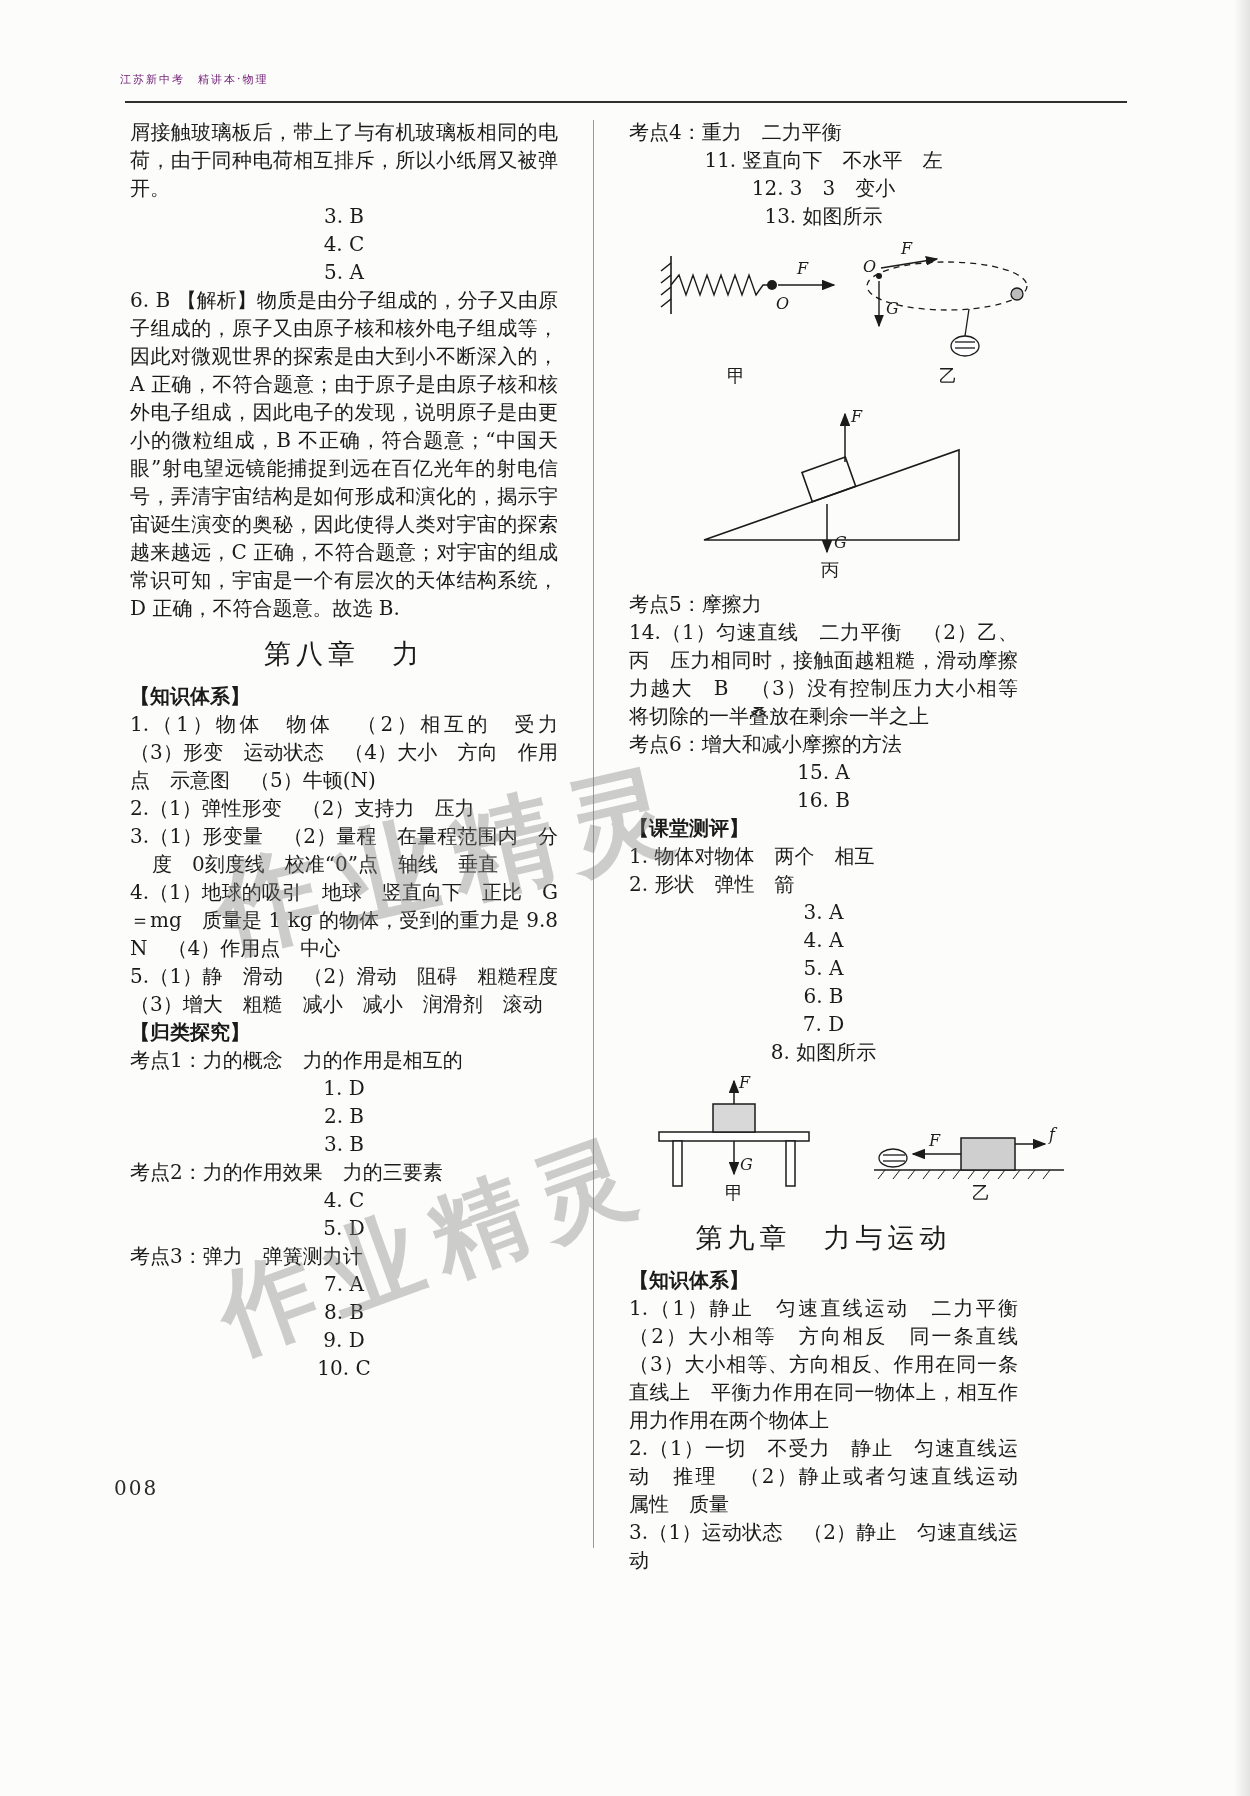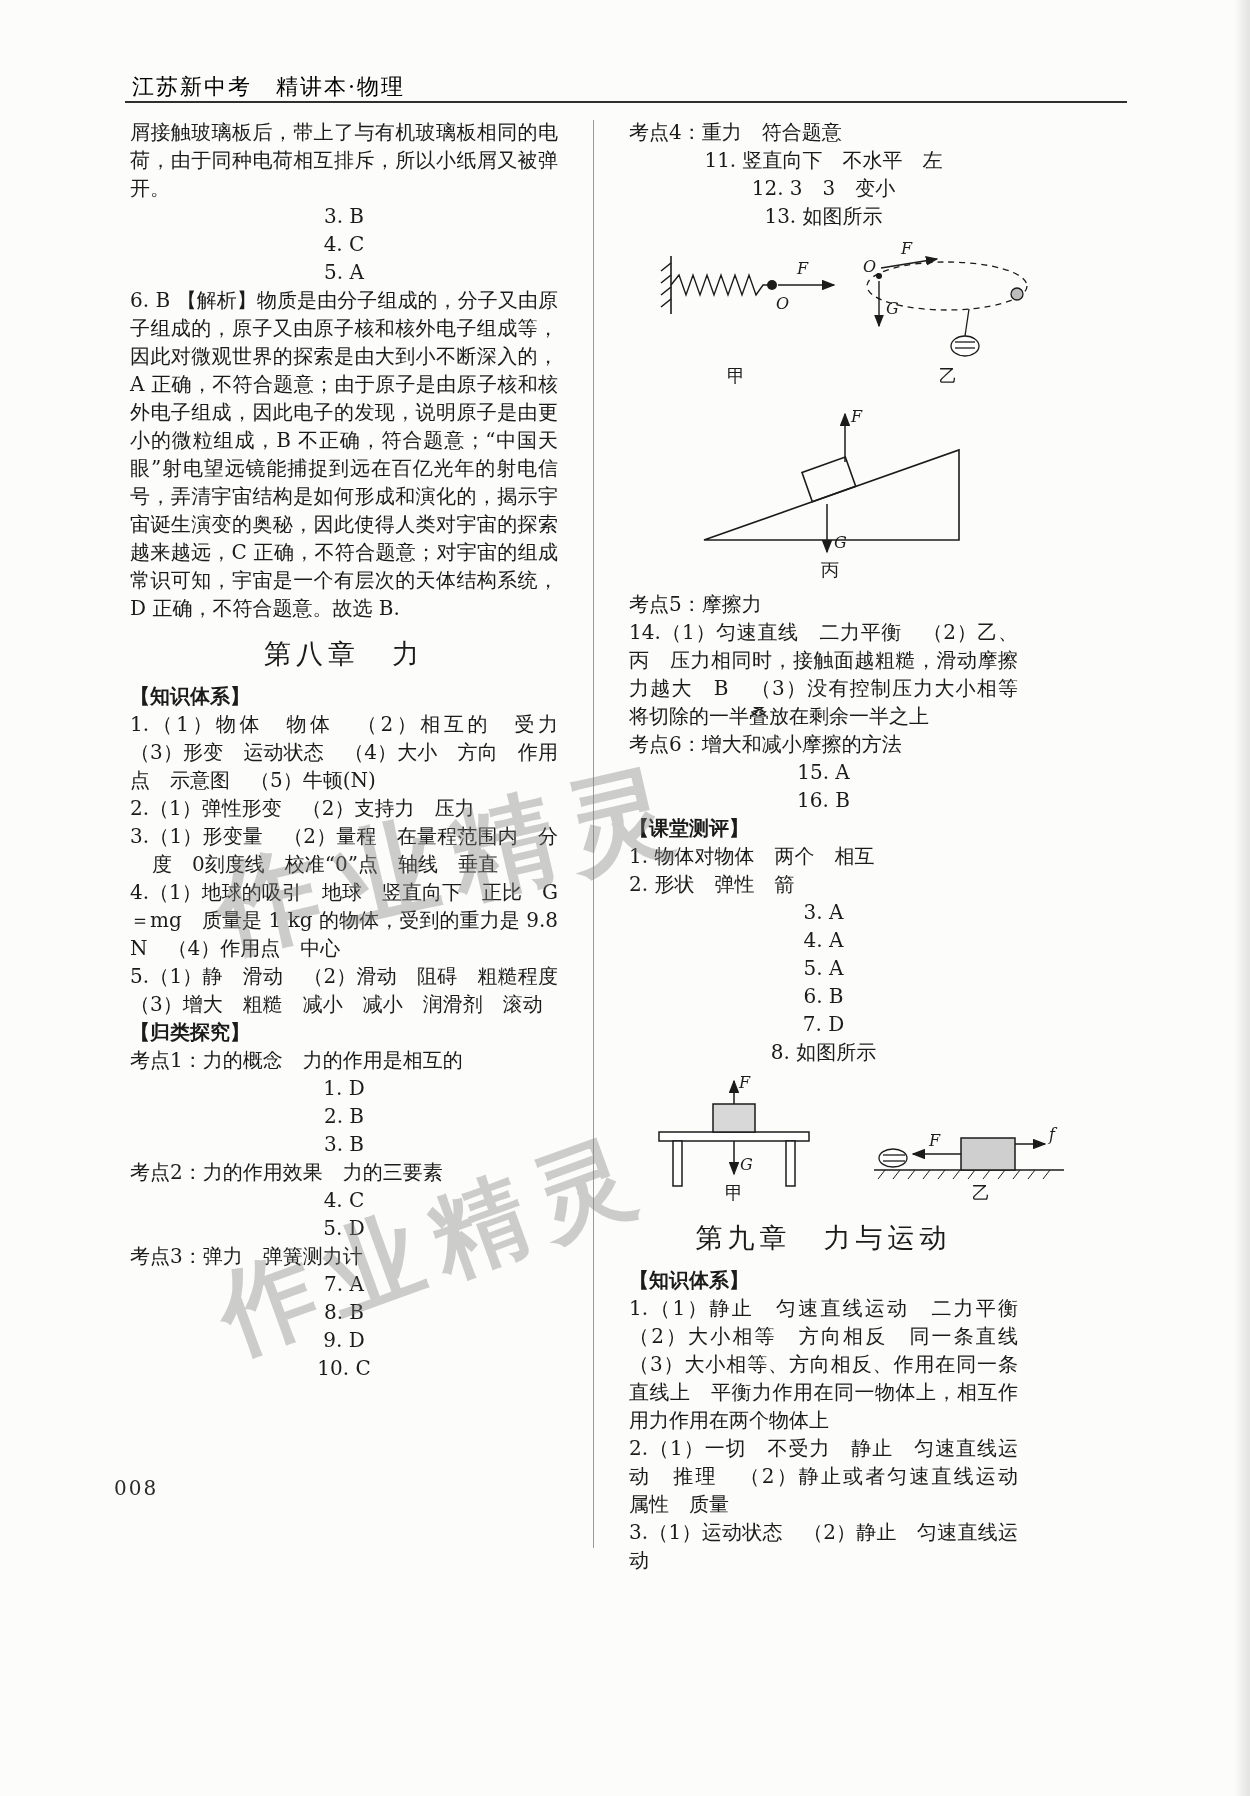--- a/index.html
+++ b/index.html
@@ -8,22 +8,22 @@
   .page {
     position:relative; width:1250px; height:1796px;
     background:#fcfcfa; overflow:hidden; margin:0 auto;
     color:#1b1b1b;
   }
   .scan-edge {
     position:absolute; right:0; top:0; width:16px; height:100%;
     background:linear-gradient(to right, rgba(0,0,0,0), rgba(0,0,0,0.10));
   }
   .hdr-title {
-    position:absolute; top:72px; left:132px;
-    font-size:22px; letter-spacing:2px; color:#000000;
+    position:absolute; top:72px; left:120px;
+    font-size:11px; letter-spacing:2px; color:#701a75;
   }
   .hdr-rule {
     position:absolute; top:101px; left:125px; width:1002px;
     border-top:2px solid #2f2f2f;
   }
   .content {
     position:absolute; top:118px; left:130px; width:888px;
     display:flex; align-items:stretch;gap:20px;
   }
   .col-left { width:428px; }
@@ -94,21 +94,21 @@
         <div class="blk blk-ans">7. A</div>
         <div class="blk blk-ans">8. B</div>
         <div class="blk blk-ans">9. D</div>
         <div class="blk blk-ans">10. C</div>
       </div>
 
     <div class="col-divider"></div>
 
     <div class="col-right">
       <div>
-          <div class="blk blk-p">考点4：重力　符合题意</div>
+          <div class="blk blk-p">考点4：重力　二力平衡</div>
           <div class="blk blk-ans">11. 竖直向下　不水平　左</div>
           <div class="blk blk-ans">12. 3　3　变小</div>
           <div class="blk blk-ans">13. 如图所示</div>
         </div>
 
       <figure class="fig">
         <svg width="420" height="150" viewBox="0 0 420 150">
           <defs>
             <marker id="a1" markerWidth="9" markerHeight="7" refX="8" refY="3.5" orient="auto">
               <path d="M0,0 L9,3.5 L0,7 Z" fill="#1b1b1b"></path>

